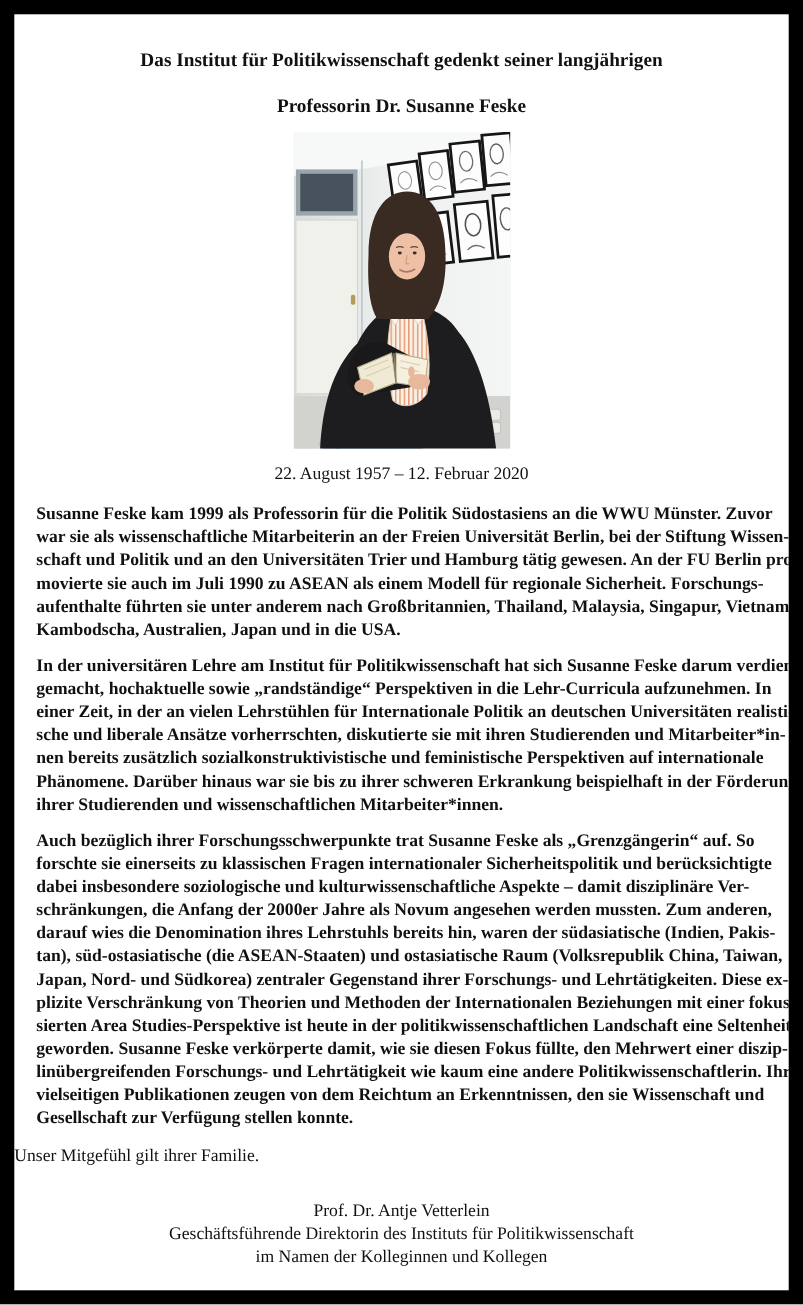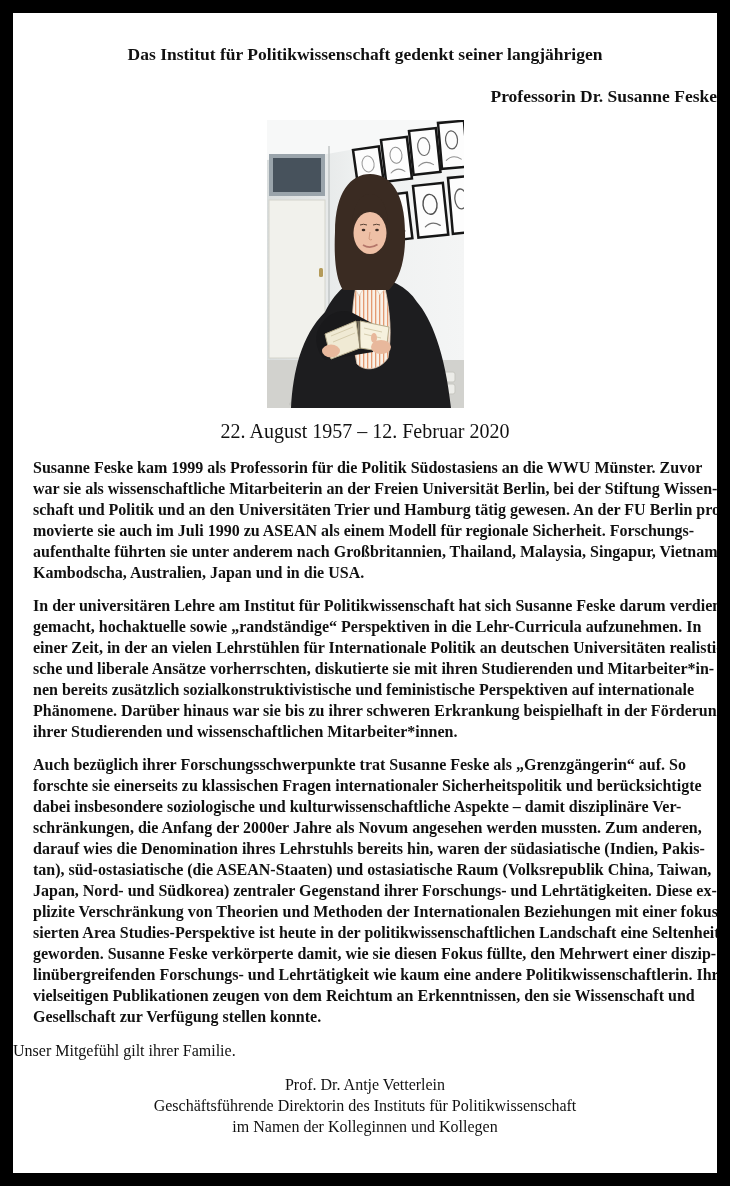--- a/index.html
+++ b/index.html
@@ -19,36 +19,36 @@
     color: #111111;
   }
   .title-line {
     text-align: center;
     font-weight: bold;
     font-size: 17.5px;
     line-height: 22px;
     white-space: pre;
   }
   .title-line.first { margin-top: 30px; }
-  .title-line.second { margin-top: 20px; text-align: right; }
+  .title-line.second { margin-top: 20px; }
   .photo-wrap {
     margin-top: 13px;
     display: flex;
     justify-content: center;
   }
   .photo-frame {
     width: 197px;
     height: 288px;
     overflow: hidden;
     background: #e9ecec;
   }
   .life-dates {
     margin-top: 12px;
     text-align: center;
-    font-size: 20px;
+    font-size: 16px;
     line-height: 22px;
     white-space: pre;
   }
   .article {
     margin: 15px 12px 0 20px;
     font-size: 16px;
     line-height: 21px;
   }
   .para {
     white-space: pre;
@@ -57,21 +57,21 @@
   }
   .para:last-child { margin-bottom: 0; }
   .condolence {
     margin-top: 13px;
     text-align: left;
     font-size: 16px;
     line-height: 21px;
     white-space: pre;
   }
   .signature {
-    margin-top: 13px;
+    margin-top: 29px;
     text-align: center;
     font-size: 16px;
     line-height: 21px;
     white-space: pre-line;
   }
 </style>
 </head>
 <body>
 
 <div class="page">

